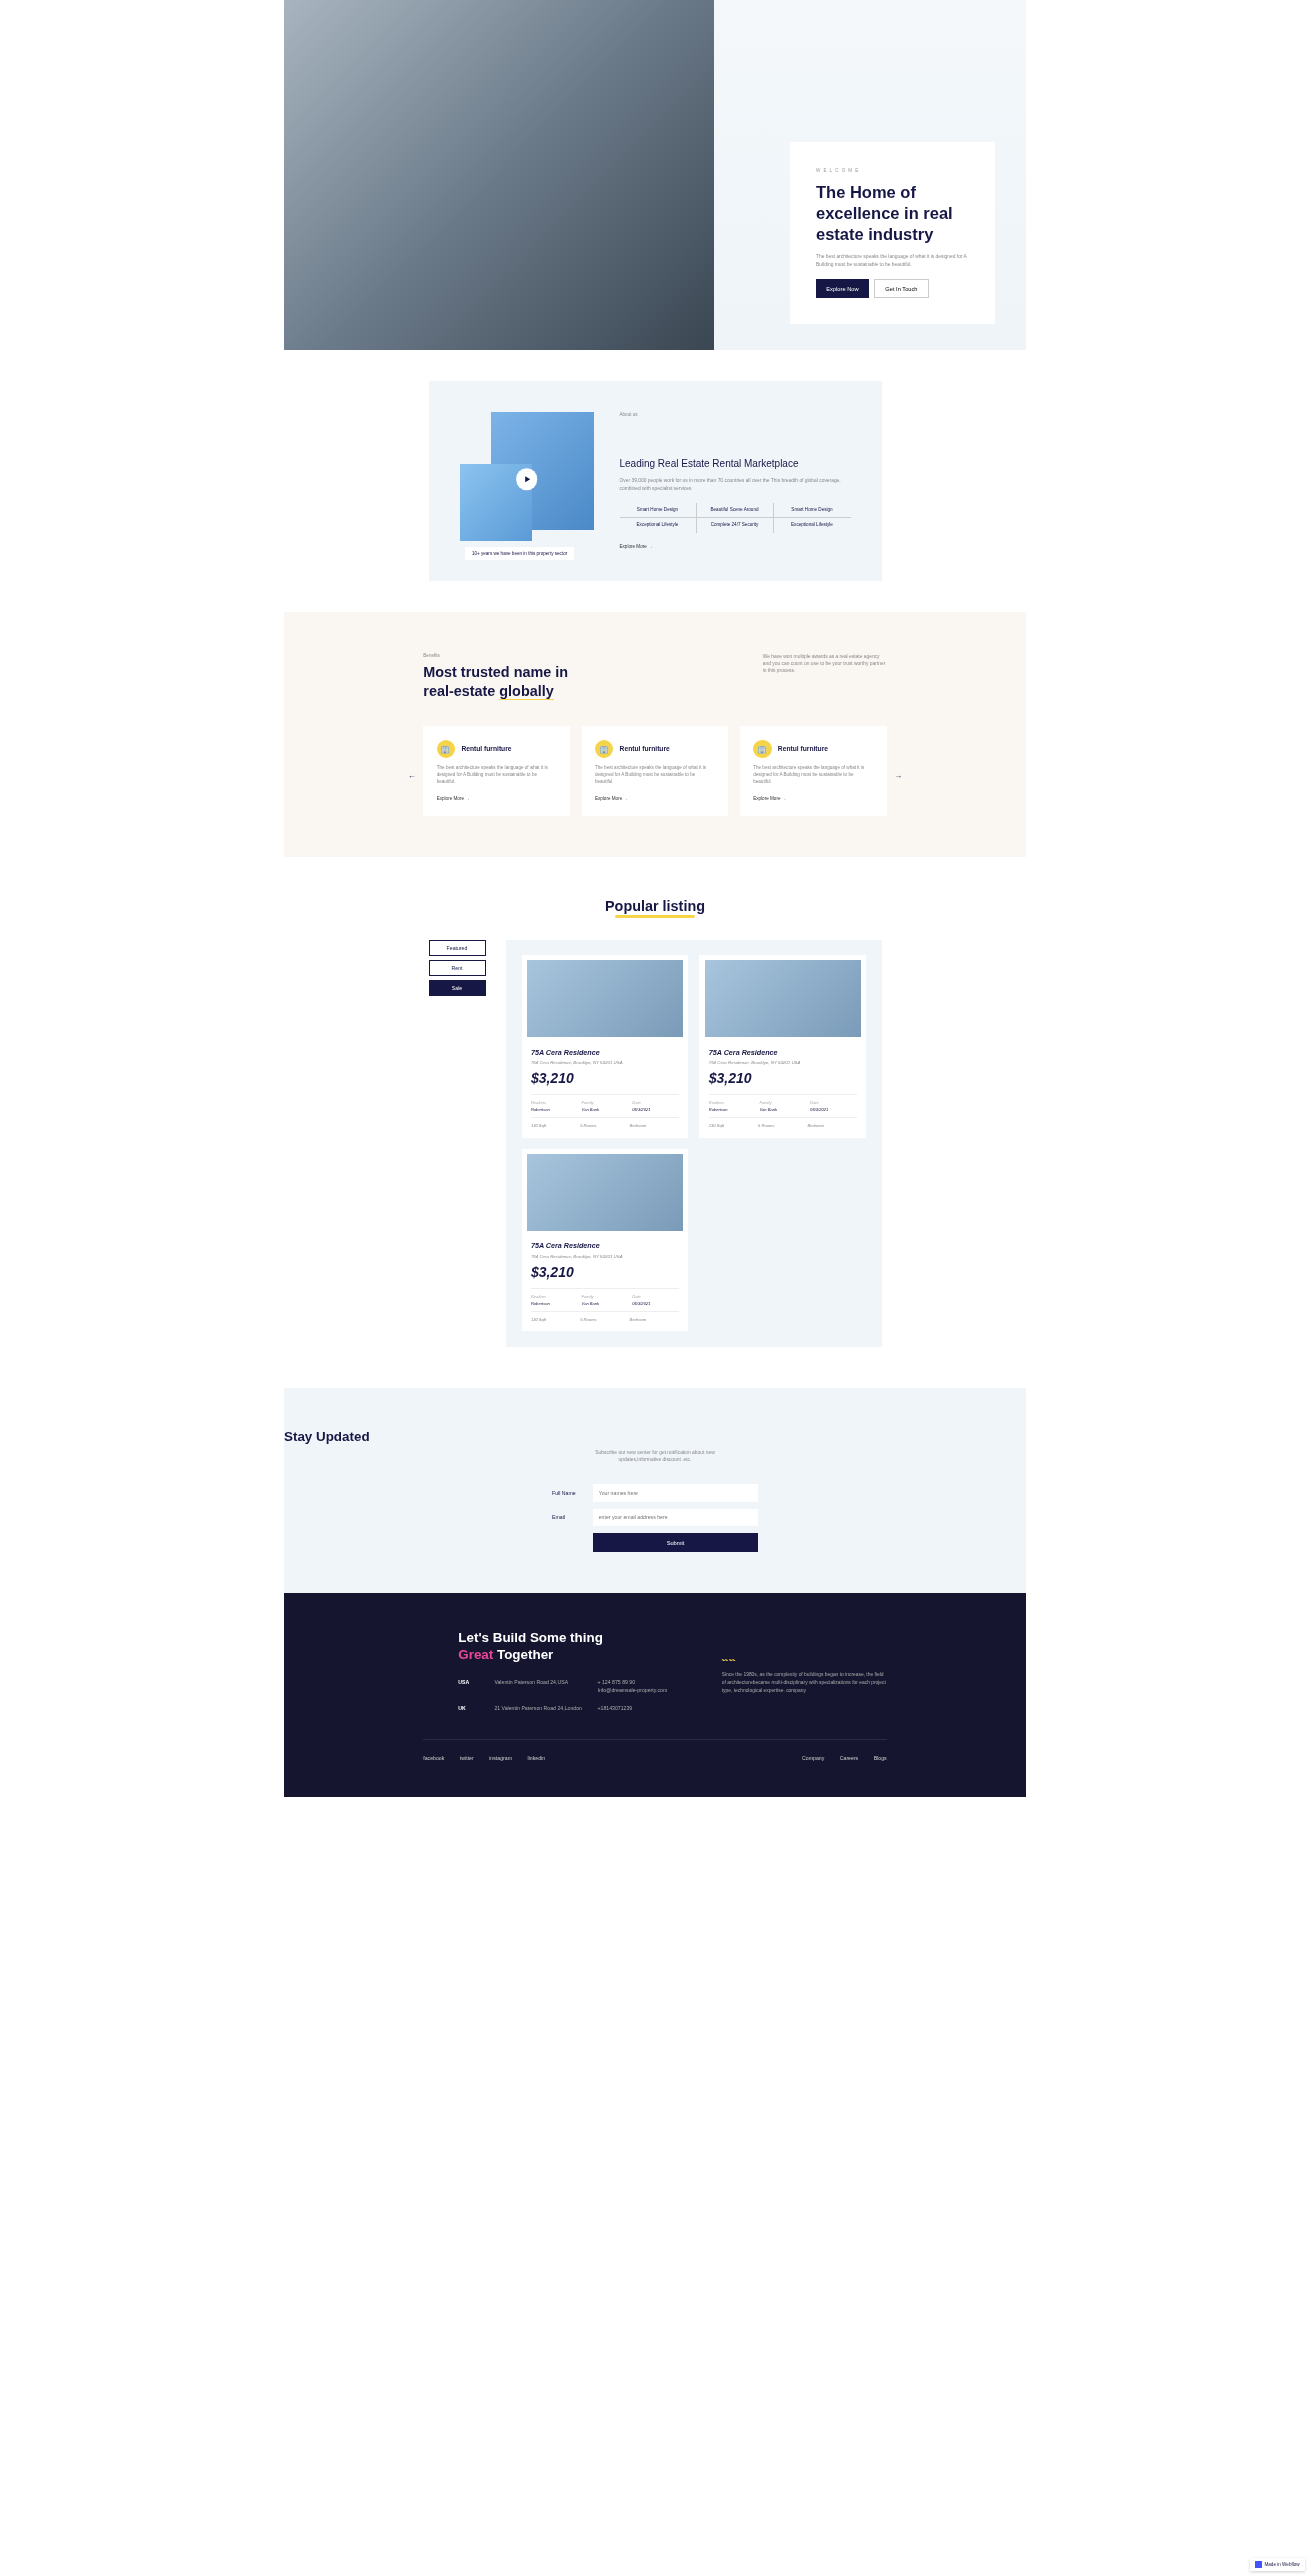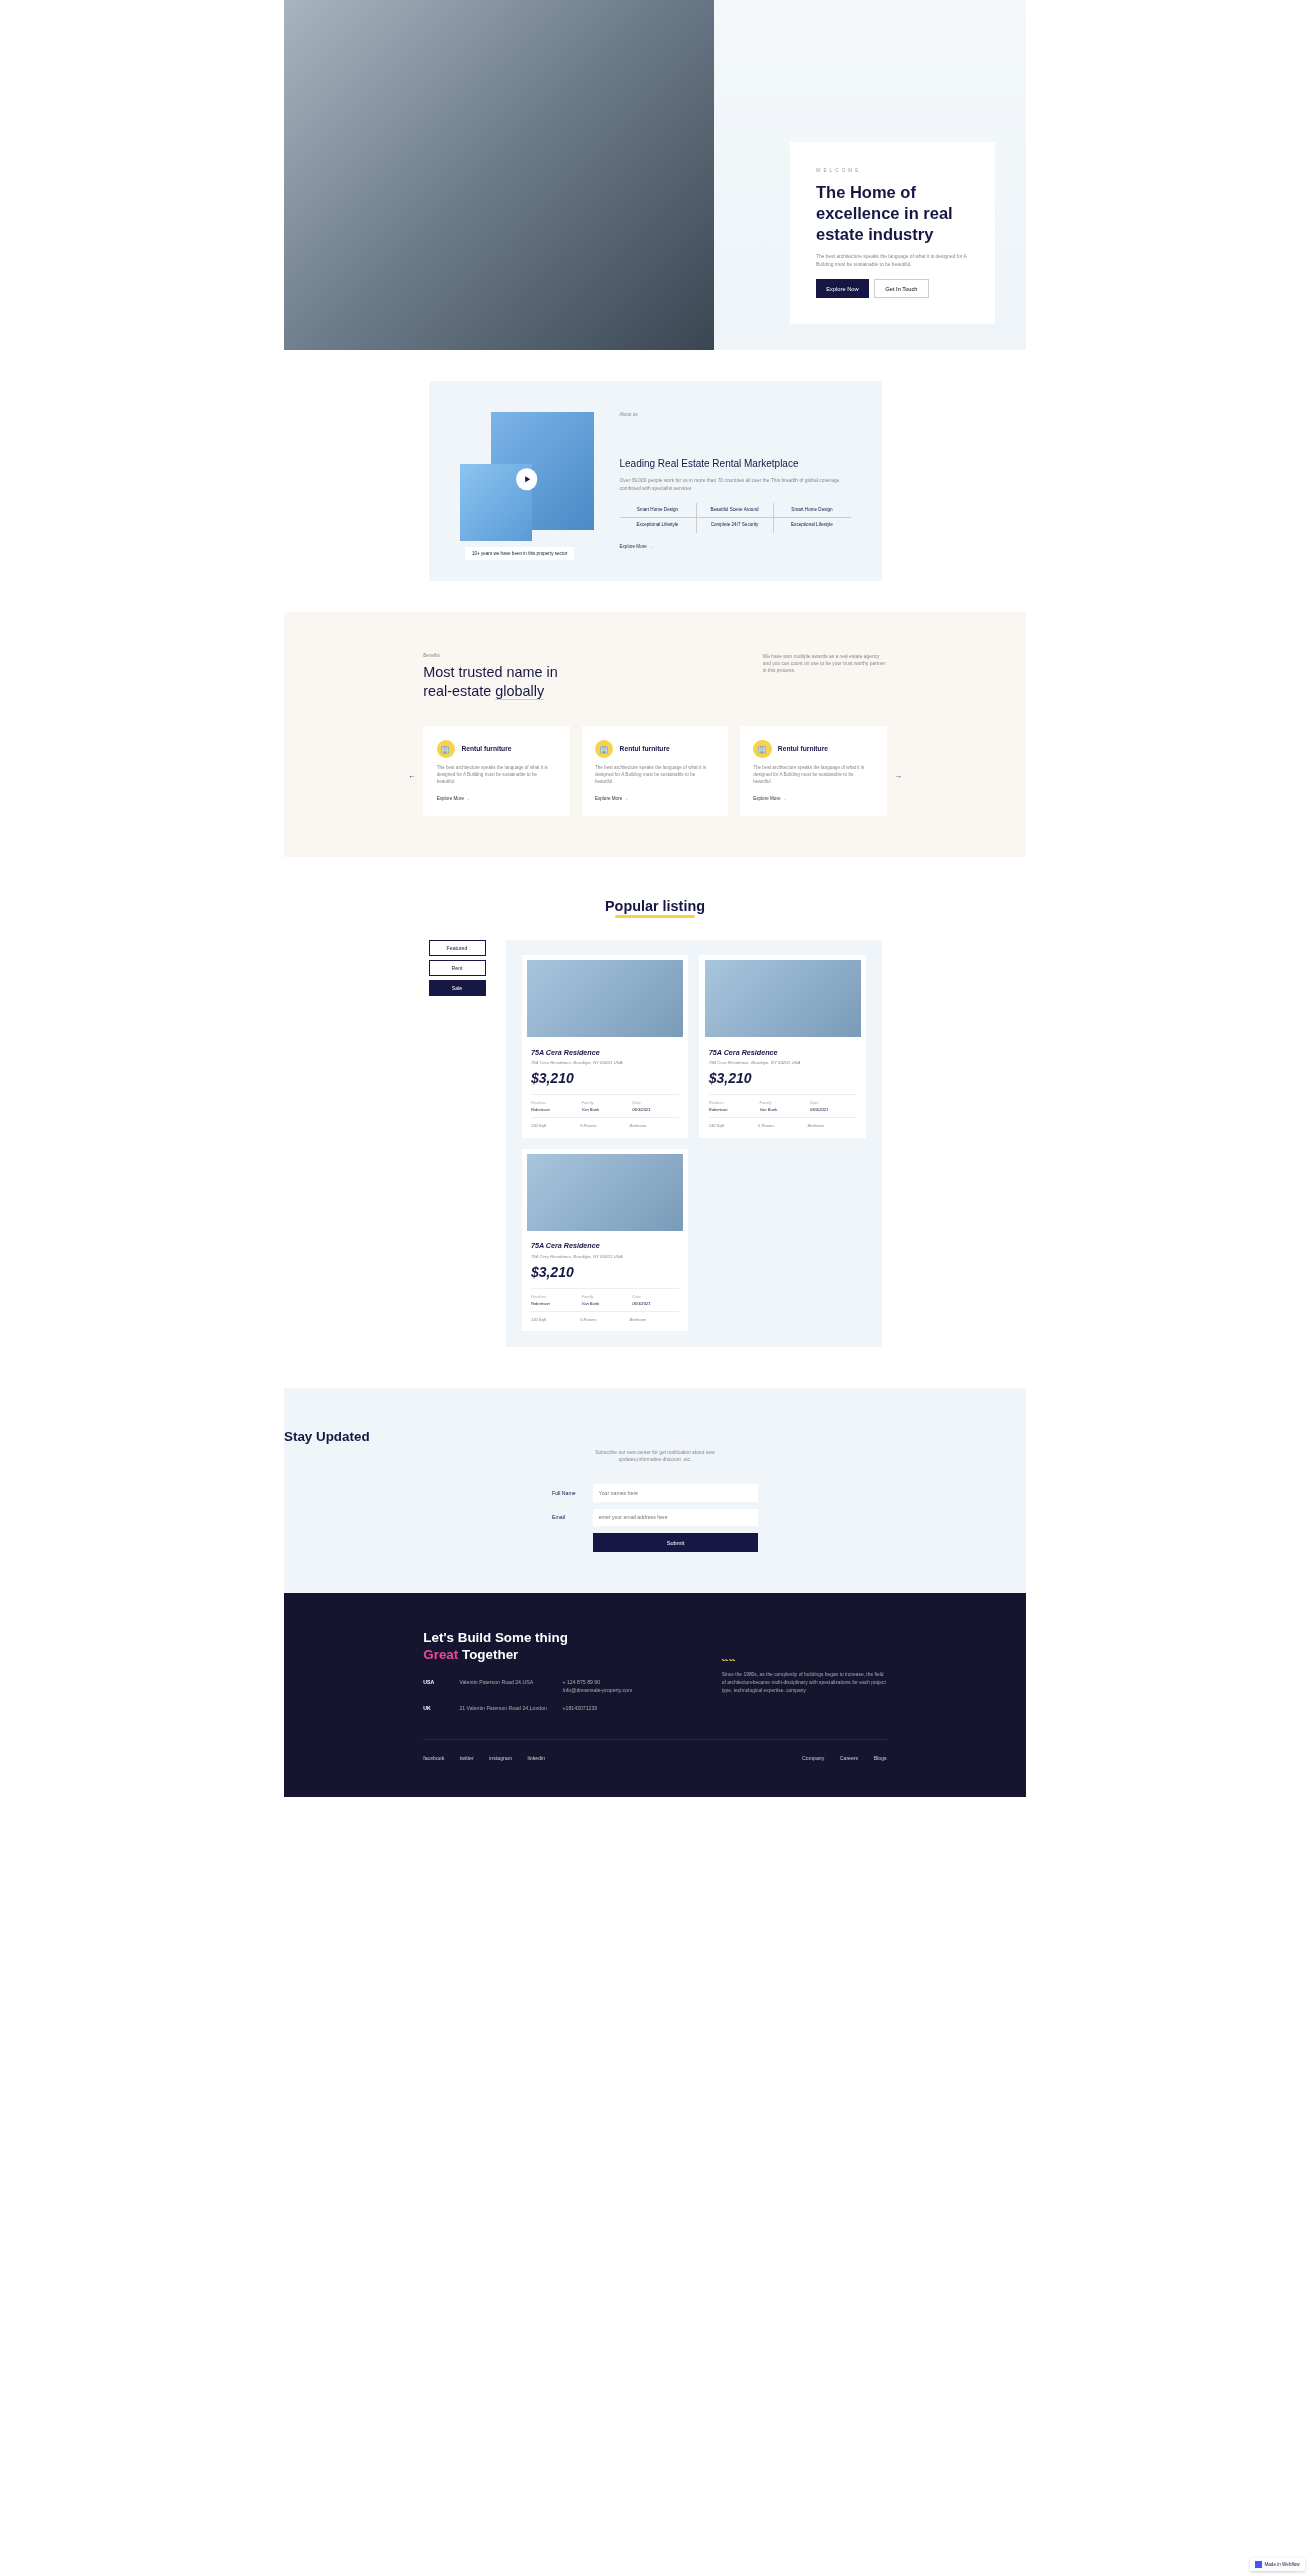--- a/index.html
+++ b/index.html
@@ -42,21 +42,21 @@
 .feature-cell { border-right: 0.5px solid #ccc; border-bottom: 0.5px solid #ccc; padding: 4.1px 5.2px; font-size: 4.6px; text-align: center; line-height: 1.3; }
 .feature-cell:nth-child(3n) { border-right: none; }
 .feature-cell:nth-child(n+4) { border-bottom: none; }
 .explore-link { font-size: 4.6px; color: #333; text-decoration: none; }
 .explore-link::after { content: ' →'; }
 
 
 .benefits { background: #faf7f3; padding: 41px 0; }
 .benefits-head { display: flex; justify-content: space-between; align-items: flex-start; margin-bottom: 26px; }
 .benefits-eyebrow { font-size: 4.6px; color: #888; margin-bottom: 5.2px; }
-.benefits-title { font-size: 14.4px; font-weight: 400; line-height: 1.3; }
+.benefits-title { font-size: 14.4px; font-weight: 700; line-height: 1.3; }
 .benefits-title span { border-bottom: 1.5px solid #f5d547; }
 .benefits-desc { font-size: 4.9px; color: #888; max-width: 124px; line-height: 1.5; }
 .benefits-slider { position: relative; }
 .cards { display: flex; gap: 11.3px; }
 .card { background: #fff; padding: 13.4px; flex: 1; }
 .card-head { display: flex; align-items: center; gap: 6.2px; margin-bottom: 7.2px; }
 .card-icon { width: 18.5px; height: 18.5px; background: #f5d547; border-radius: 50%; display: flex; align-items: center; justify-content: center; font-size: 8.2px; }
 .card-title { font-size: 6.7px; font-weight: 700; }
 .card-desc { font-size: 4.6px; color: #888; line-height: 1.5; margin-bottom: 7.2px; }
 .arrow-l, .arrow-r { position: absolute; top: 50%; font-size: 8.2px; cursor: pointer; }
@@ -89,21 +89,21 @@
 .updated-title { font-size: 13.4px; font-weight: 700; text-align: left; margin-bottom: 5.2px; }
 .updated-desc { font-size: 4.9px; color: #888; text-align: center; max-width: 134px; margin: 0 auto 20.6px; line-height: 1.5; }
 .form { max-width: 206px; margin: 0 auto; }
 .form-row { display: flex; align-items: center; margin-bottom: 7.2px; }
 .form-label { width: 41px; font-size: 5.2px; }
 .form-input { flex: 1; padding: 5.7px; font-size: 5.2px; border: none; background: #fff; }
 .form-submit { width: calc(100% - 41px); margin-left: 41px; background: #171745; color: #fff; padding: 6.2px; border: none; font-size: 5.7px; cursor: pointer; }
 
 
 .footer { background: #151530; color: #fff; padding: 36px 0; }
-.footer-top { display: flex; justify-content: space-between; margin-bottom: 26px; }
+.footer-top { display: flex; justify-content: space-between; margin-bottom: 26px; margin-left: 35px; }
 .footer-title { font-size: 13.4px; font-weight: 700; line-height: 1.3; margin-bottom: 15.5px; }
 .footer-title .yellow { color: #ec4899; }
 .footer-contacts { display: grid; grid-template-columns: 20.6px 1fr 1fr; gap: 10.3px 15.5px; font-size: 5.2px; }
 .footer-contacts .lbl { font-weight: 700; }
 .footer-contacts .val { color: #aaa; line-height: 1.5; }
 .footer-right { width: 165px; padding-top: 26px; }
 .footer-wave { color: #f5d547; font-size: 6.2px; margin-bottom: 7.2px; letter-spacing: 1px; }
 .footer-right-text { font-size: 4.9px; color: #aaa; line-height: 1.6; }
 .footer-bottom { display: flex; justify-content: space-between; border-top: 0.5px solid #2a2a4a; padding-top: 15.5px; font-size: 5.2px; }
 .footer-bottom-links { display: flex; gap: 15.5px; }

